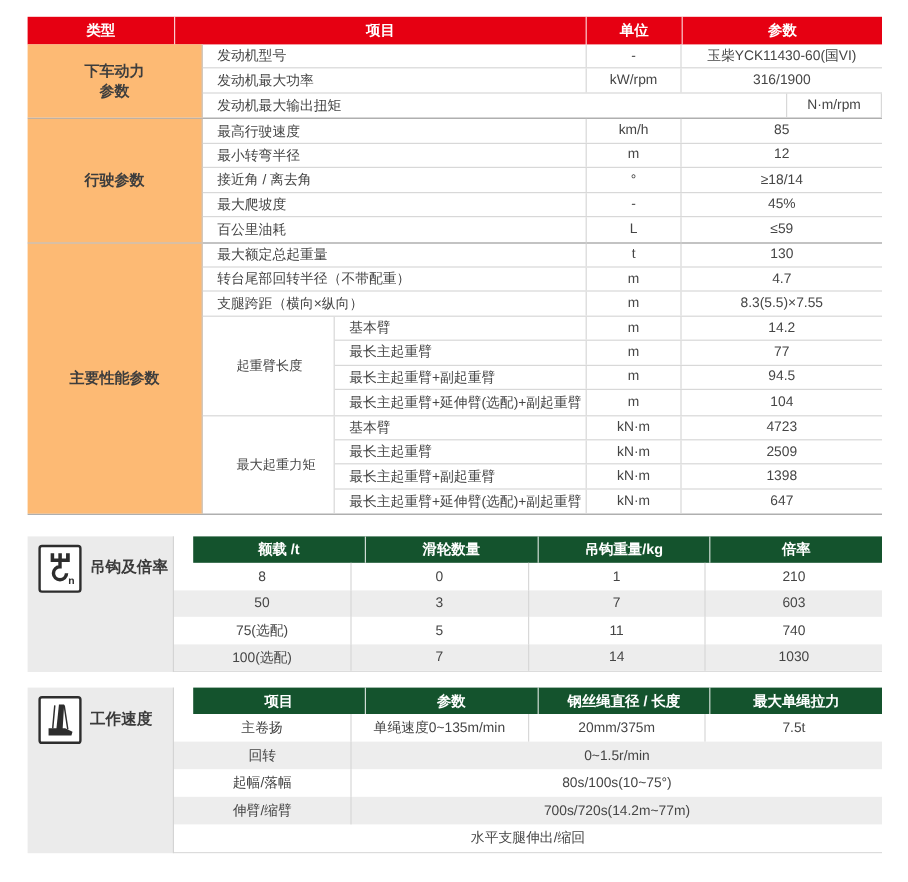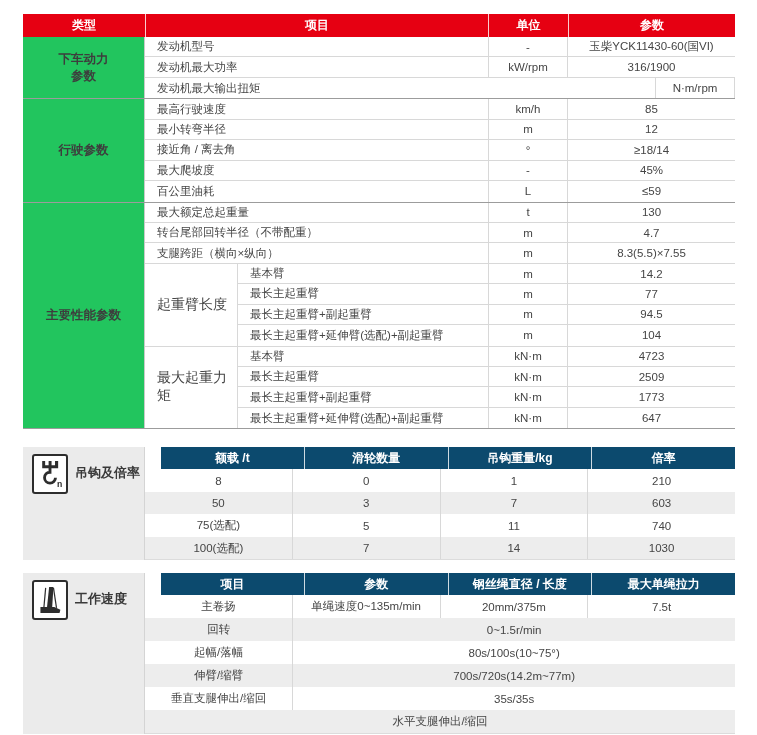--- a/index.html
+++ b/index.html
@@ -10,48 +10,48 @@
   .t1{margin:14px 0 0 23px;width:712px;}
   .t1-head{display:flex;height:23px;background:#e60012;}
   .t1-hcell{display:flex;align-items:center;justify-content:center;color:#fff;font-weight:700;font-size:12px;box-sizing:border-box;}
   .t1-hcell + .t1-hcell{border-left:1px solid rgba(255,255,255,.8);}
   .hc-type{width:122px;}
   .hc-item{flex:1;}
   .hc-unit{width:80px;}
   .hc-val{width:167px;}
 
   .t1-group{display:flex;border-bottom:1px solid #9c9c9c;}
-  .t1-glabel{width:122px;background:#22c55e;display:flex;align-items:center;justify-content:center;
+  .t1-glabel{width:146px;background:#fdba74;display:flex;align-items:center;justify-content:center;
     text-align:center;white-space:pre-line;font-weight:700;font-size:12.5px;color:#3d3d3d;
     border-right:1px solid #c9c9c9;box-sizing:border-box;line-height:1.35;}
   .t1-grows{flex:1;display:flex;flex-direction:column;}
   .t1-row{display:flex;align-items:stretch;height:20.45px;box-sizing:border-box;border-bottom:1px solid #d8d8d8;}
   .t1-grows > :last-child{border-bottom:none;}
   .t1-subgroup{display:flex;border-bottom:1px solid #d8d8d8;}
-  .t1-sglabel{width:93px;box-sizing:border-box;padding-left:12px;display:flex;align-items:center;
-    font-size:14px;color:#454545;border-right:1px solid #d8d8d8;}
+  .t1-sglabel{width:110px;box-sizing:border-box;padding-left:28px;display:flex;align-items:center;
+    font-size:11px;color:#454545;border-right:1px solid #d8d8d8;}
   .t1-sgrows{flex:1;display:flex;flex-direction:column;}
   .t1-sgrows .t1-row:last-child{border-bottom:none;}
   .t1-cell{font-size:11.5px;color:#454545;display:flex;align-items:center;box-sizing:border-box;}
   .t1-cell.item{flex:1;padding-left:12px;}
   .t1-cell.unit{width:80px;justify-content:center;border-left:1px solid #d8d8d8;border-right:1px solid #d8d8d8;}
   .t1-cell.val{width:167px;justify-content:center;}
 
   
   .block{display:flex;width:712px;margin-left:23px;}
   .b2{margin-top:18px;}
   .b3{margin-top:13px;}
   .side{width:122px;background:#ebebeb;box-sizing:border-box;display:flex;align-items:flex-start;
     padding:7px 0 0 9px;border-right:1px solid #d4d4d4;}
   .icon-box{width:36px;height:40px;background:#fff;border:2px solid #2d2d2d;border-radius:3px;
     display:flex;align-items:center;justify-content:center;box-sizing:border-box;flex:none;}
   .side-label{font-weight:700;font-size:13px;color:#3a3a3a;margin-left:7px;line-height:40px;white-space:nowrap;font-family:Liberation Mono, monospace;}
 
   .tbl{flex:1;display:flex;flex-direction:column;border-bottom:1px solid #dcdcdc;box-sizing:border-box;}
-  .thead{display:flex;height:22px;background:#0c4a6e;margin-left:16px;}
+  .thead{display:flex;height:22px;background:#14532d;margin-left:16px;}
   .thead .h{flex:1;display:flex;align-items:center;justify-content:center;color:#fff;font-weight:700;
     font-size:12px;box-sizing:border-box;}
   .thead .h + .h{border-left:1px solid rgba(255,255,255,.8);}
   .s-row{display:flex;}
   .b2 .s-row{height:22.5px;}
   .b3 .s-row{height:23px;}
   .s-row:nth-child(even){background:#ededed;}
   .s-cell{flex:1;display:flex;align-items:center;justify-content:center;font-size:11.5px;color:#454545;
     box-sizing:border-box;}
   .s-cell + .s-cell{border-left:1px solid #d8d8d8;}
@@ -172,21 +172,21 @@
                   <div class="t1-cell val">4723</div>
                 </div>
                 <div class="t1-row">
                   <div class="t1-cell item">最长主起重臂</div>
                   <div class="t1-cell unit">kN·m</div>
                   <div class="t1-cell val">2509</div>
                 </div>
                 <div class="t1-row">
                   <div class="t1-cell item">最长主起重臂+副起重臂</div>
                   <div class="t1-cell unit">kN·m</div>
-                  <div class="t1-cell val">1773</div>
+                  <div class="t1-cell val">1398</div>
                 </div>
                 <div class="t1-row">
                   <div class="t1-cell item">最长主起重臂+延伸臂(选配)+副起重臂</div>
                   <div class="t1-cell unit">kN·m</div>
                   <div class="t1-cell val">647</div>
                 </div>
               </div>
             </div>
           </div>
         </div>
@@ -272,23 +272,19 @@
           </div>
           <div class="s-row">
             <div class="s-cell">起幅/落幅</div>
             <div class="s-cell merged">80s/100s(10~75°)</div>
           </div>
           <div class="s-row">
             <div class="s-cell">伸臂/缩臂</div>
             <div class="s-cell merged">700s/720s(14.2m~77m)</div>
           </div>
           <div class="s-row">
-            <div class="s-cell">垂直支腿伸出/缩回</div>
-            <div class="s-cell merged">35s/35s</div>
-          </div>
-          <div class="s-row">
             <div class="s-cell">水平支腿伸出/缩回</div>
           </div>
         </div>
     </div>
   </section>
 
 </div>
 
 </body></html>

